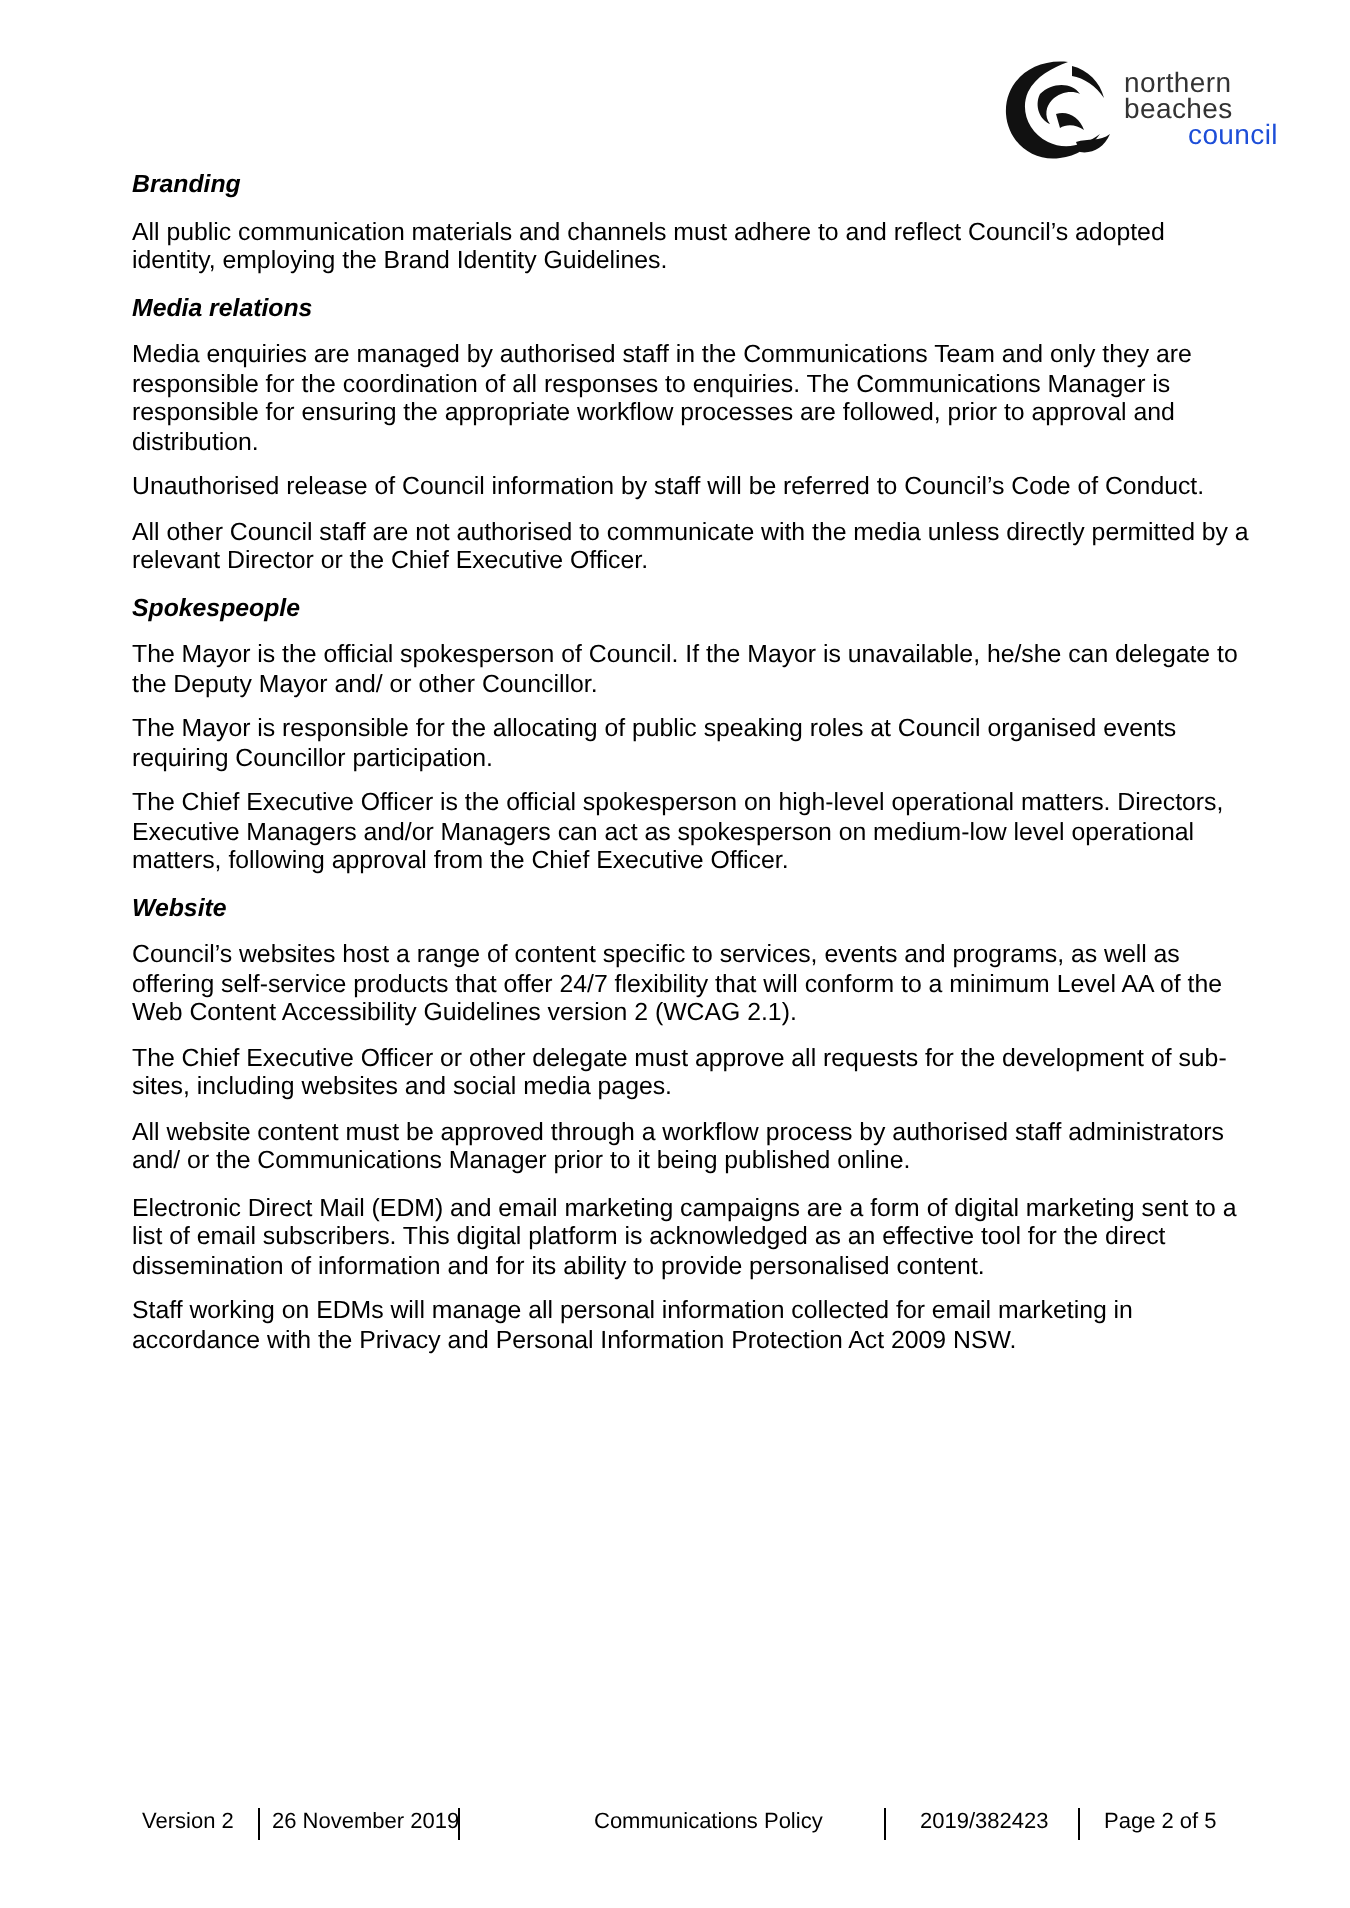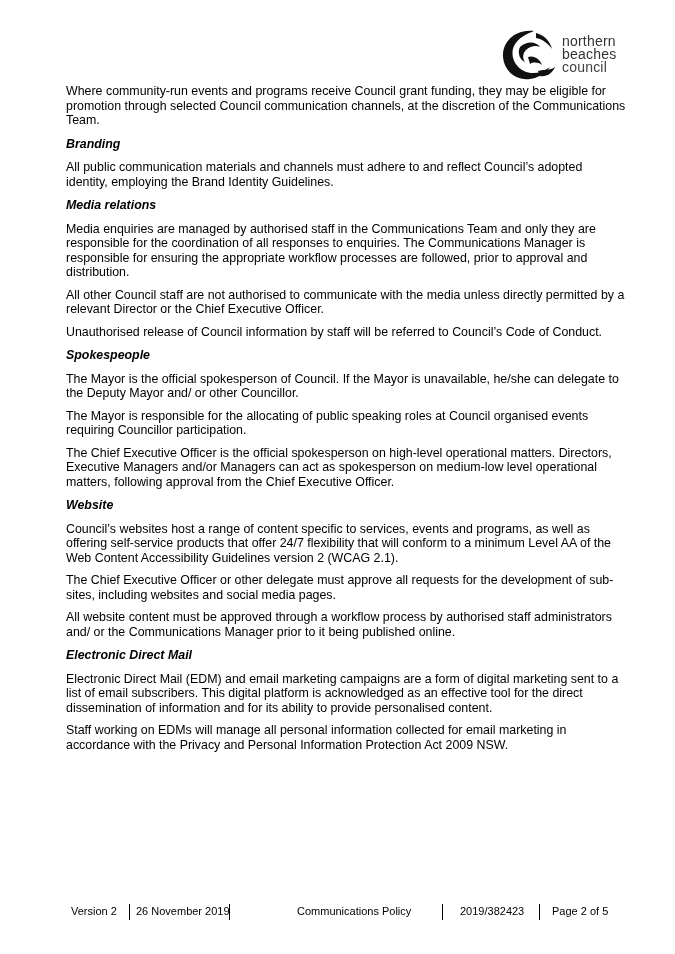--- a/index.html
+++ b/index.html
@@ -1,21 +1,21 @@
 <!DOCTYPE html>
 <html><head>
 <meta charset="utf-8">
 <style>
   html, body { margin: 0; padding: 0; background: #ffffff; }
   body { width: 675px; height: 954px; position: relative; overflow: hidden;
          font-family: "Liberation Sans", sans-serif; color: #000; }
   .logo { position: absolute; left: 498px; top: 27px; width: 150px; height: 58px; }
   .logo-mark { position: absolute; left: 0; top: 0; width: 58px; height: 56px; }
   .logo-text { position: absolute; left: 64px; top: 8px; font-size: 14px; line-height: 13px; color: #333; letter-spacing: 0.2px; }
-  .logo-text .l3 { color: #404040; }
+  .logo-text .l3 { color: #1d4ed8; margin-left: 32px; }
   .content { position: absolute; left: 66px; top: 84px; width: 560px; font-size: 12.4px; line-height: 14.5px; }
   .content p { margin: 0 0 8px 0; }
   .content h3 { font-size: 12.4px; font-weight: bold; margin: 0 0 9px 0; line-height: 14.5px; font-style: italic; }
   .gap { height: 1px; }
   .footer { position: absolute; top: 904px; left: 0; width: 551px; font-size: 11px; height: 16px; }
   .footer span { position: absolute; top: 1px; white-space: nowrap; }
   .footer .sep { position: absolute; top: 0; width: 1px; height: 16px; background: #000; }
 </style>
 </head>
 <body>
@@ -30,46 +30,44 @@
     <circle cx="31" cy="26" r="2" fill="#fff"></circle>
   </svg>
   <div class="logo-text">
     <div>northern</div>
     <div>beaches</div>
     <div class="l3">council</div>
   </div>
 </div>
 
 <div class="content">
-  <p>Where community-run events and programs receive Council grant funding, they may be eligible for promotion through selected Council communication channels, at the discretion of the Communications Team.</p>
   <div class="gap"></div>
 
   <h3>Branding</h3>
   <p>All public communication materials and channels must adhere to and reflect Council’s adopted identity, employing the Brand Identity Guidelines.</p>
   <div class="gap"></div>
 
   <h3>Media relations</h3>
   <p>Media enquiries are managed by authorised staff in the Communications Team and only they are responsible for the coordination of all responses to enquiries. The Communications Manager is responsible for ensuring the appropriate workflow processes are followed, prior to approval and distribution.</p>
+  <p>Unauthorised release of Council information by staff will be referred to Council’s Code of Conduct.</p>
   <p>All other Council staff are not authorised to communicate with the media unless directly permitted by a relevant Director or the Chief Executive Officer.</p>
-  <p>Unauthorised release of Council information by staff will be referred to Council’s Code of Conduct.</p>
   <div class="gap"></div>
 
   <h3>Spokespeople</h3>
   <p>The Mayor is the official spokesperson of Council. If the Mayor is unavailable, he/she can delegate to the Deputy Mayor and/ or other Councillor.</p>
   <p>The Mayor is responsible for the allocating of public speaking roles at Council organised events requiring Councillor participation.</p>
   <p>The Chief Executive Officer is the official spokesperson on high-level operational matters. Directors, Executive Managers and/or Managers can act as spokesperson on medium-low level operational matters, following approval from the Chief Executive Officer.</p>
   <div class="gap"></div>
 
   <h3>Website</h3>
   <p>Council’s websites host a range of content specific to services, events and programs, as well as offering self-service products that offer 24/7 flexibility that will conform to a minimum Level AA of the Web Content Accessibility Guidelines version 2 (WCAG 2.1).</p>
   <p>The Chief Executive Officer or other delegate must approve all requests for the development of sub-sites, including websites and social media pages.</p>
   <p>All website content must be approved through a workflow process by authorised staff administrators and/ or the Communications Manager prior to it being published online.</p>
   <div class="gap"></div>
 
-  <h3>Electronic Direct Mail</h3>
   <p>Electronic Direct Mail (EDM) and email marketing campaigns are a form of digital marketing sent to a list of email subscribers. This digital platform is acknowledged as an effective tool for the direct dissemination of information and for its ability to provide personalised content.</p>
   <p>Staff working on EDMs will manage all personal information collected for email marketing in accordance with the Privacy and Personal Information Protection Act 2009 NSW.</p>
 </div>
 
 <div class="footer">
   <span style="left:71px">Version 2</span>
   <div class="sep" style="left:129px"></div>
   <span style="left:136px">26 November 2019</span>
   <div class="sep" style="left:229px"></div>
   <span style="left:297px">Communications Policy</span>

